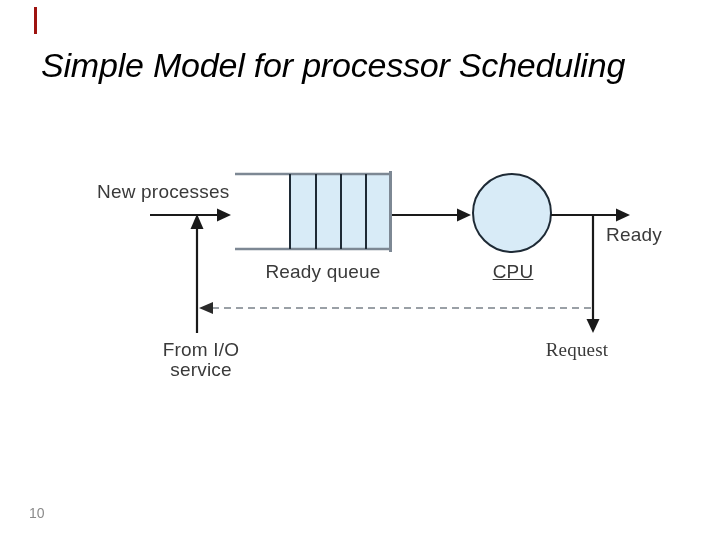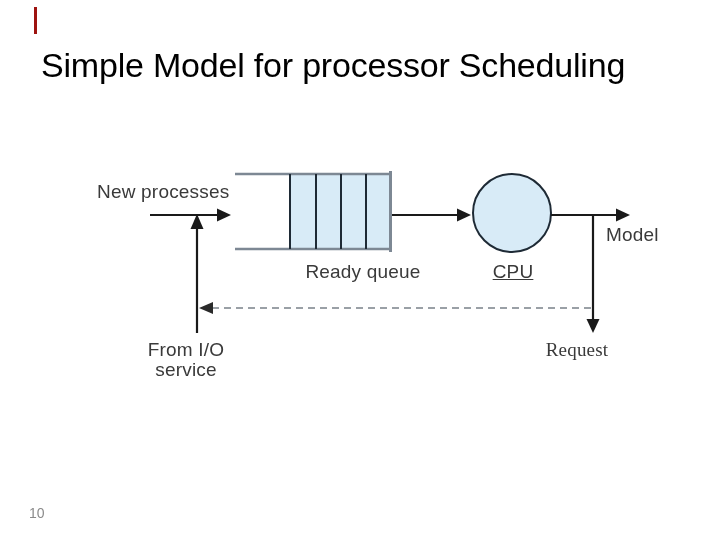--- a/index.html
+++ b/index.html
@@ -27,20 +27,21 @@
   }
   .title {
     position: absolute;
     left: 41px;
     top: 46px;
     font-size: 34px;
     font-weight: 400;
     color: #000000;
     letter-spacing: -0.2px;
     white-space: nowrap;
+    font-style: italic;
   }
   .diagram {
     position: absolute;
     left: 0;
     top: 0;
     width: 688px;
     height: 540px;
   }
   .dlabel {
     position: absolute;
@@ -116,27 +117,27 @@
       </g>
 
       <g>
         <line x1="212" y1="308" x2="593" y2="308" stroke="#9aa0a6" stroke-width="2" stroke-dasharray="7 5"></line>
         <polygon points="199,308 213,302 213,314" fill="#2a2a2a"></polygon>
       </g>
     </svg>
 
     <div class="dlabel" style="left:97px; top:182px;">New processes</div>
 
-    <div class="dlabel centered" style="left:323px; top:262px;margin-left:40px;">Ready queue</div>
+    <div class="dlabel centered" style="left:323px; top:262px;">Ready queue</div>
 
     <div class="dlabel centered" style="left:513px; top:262px;text-decoration:underline;">CPU</div>
 
-    <div class="dlabel" style="left:606px; top:225px;">Model</div>
+    <div class="dlabel" style="left:606px; top:225px;">Ready</div>
 
-    <div class="dlabel centered" style="left:186px; top:340px;">
+    <div class="dlabel centered" style="left:201px; top:340px;">
       <span>From I/O</span><br>
       <span>service</span>
     </div>
 
     <div class="dlabel centered" style="left:577px; top:340px;font-family:Liberation Serif, serif;">
       <span>Request</span><br>
     </div>
 
   </div>
 

